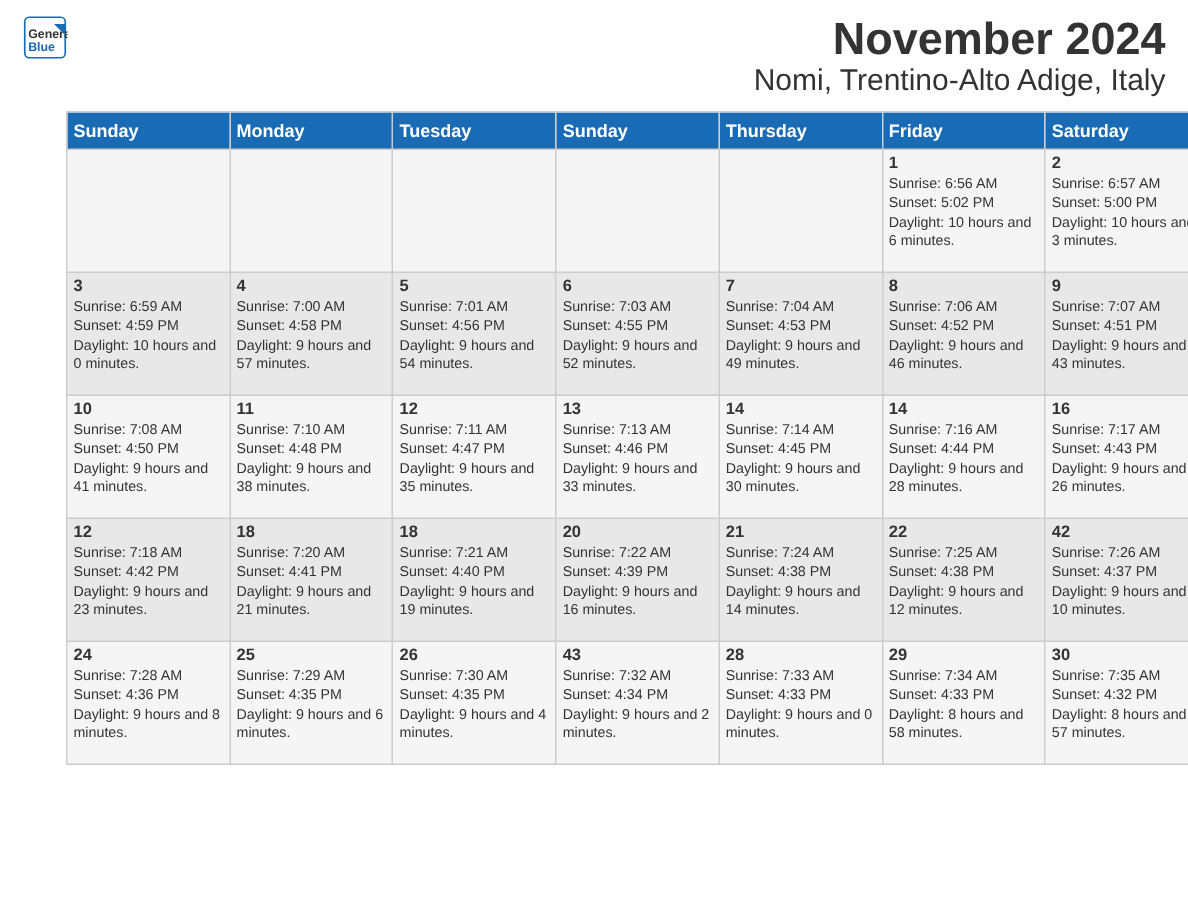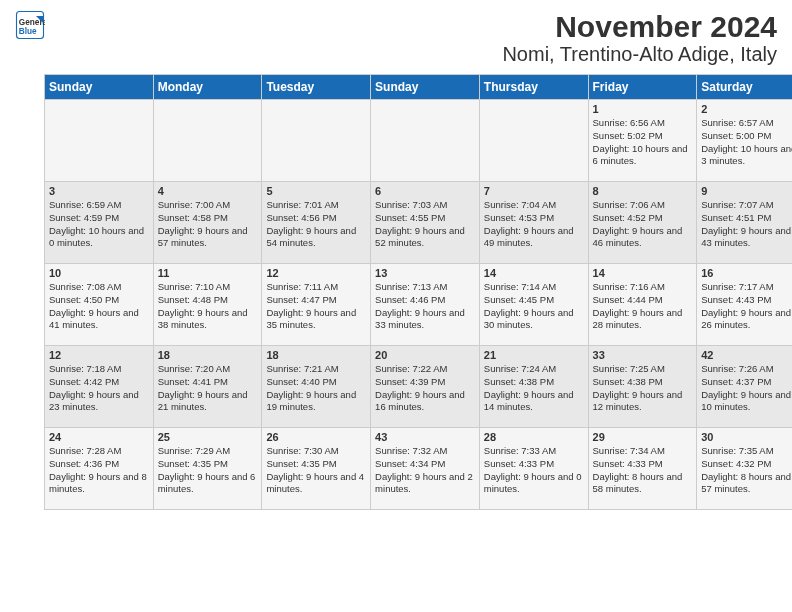--- a/index.html
+++ b/index.html
@@ -206,21 +206,21 @@
           </td>
           <td>
             <span class="day-num">20</span>
             <div class="day-info">Sunrise: 7:22 AM<br>Sunset: 4:39 PM<br>Daylight: 9 hours and 16 minutes.</div>
           </td>
           <td>
             <span class="day-num">21</span>
             <div class="day-info">Sunrise: 7:24 AM<br>Sunset: 4:38 PM<br>Daylight: 9 hours and 14 minutes.</div>
           </td>
           <td>
-            <span class="day-num">33</span>
+            <span class="day-num">22</span>
             <div class="day-info">Sunrise: 7:25 AM<br>Sunset: 4:38 PM<br>Daylight: 9 hours and 12 minutes.</div>
           </td>
           <td>
             <span class="day-num">42</span>
             <div class="day-info">Sunrise: 7:26 AM<br>Sunset: 4:37 PM<br>Daylight: 9 hours and 10 minutes.</div>
           </td>
         </tr>
         <tr>
           <td>
             <span class="day-num">24</span>

